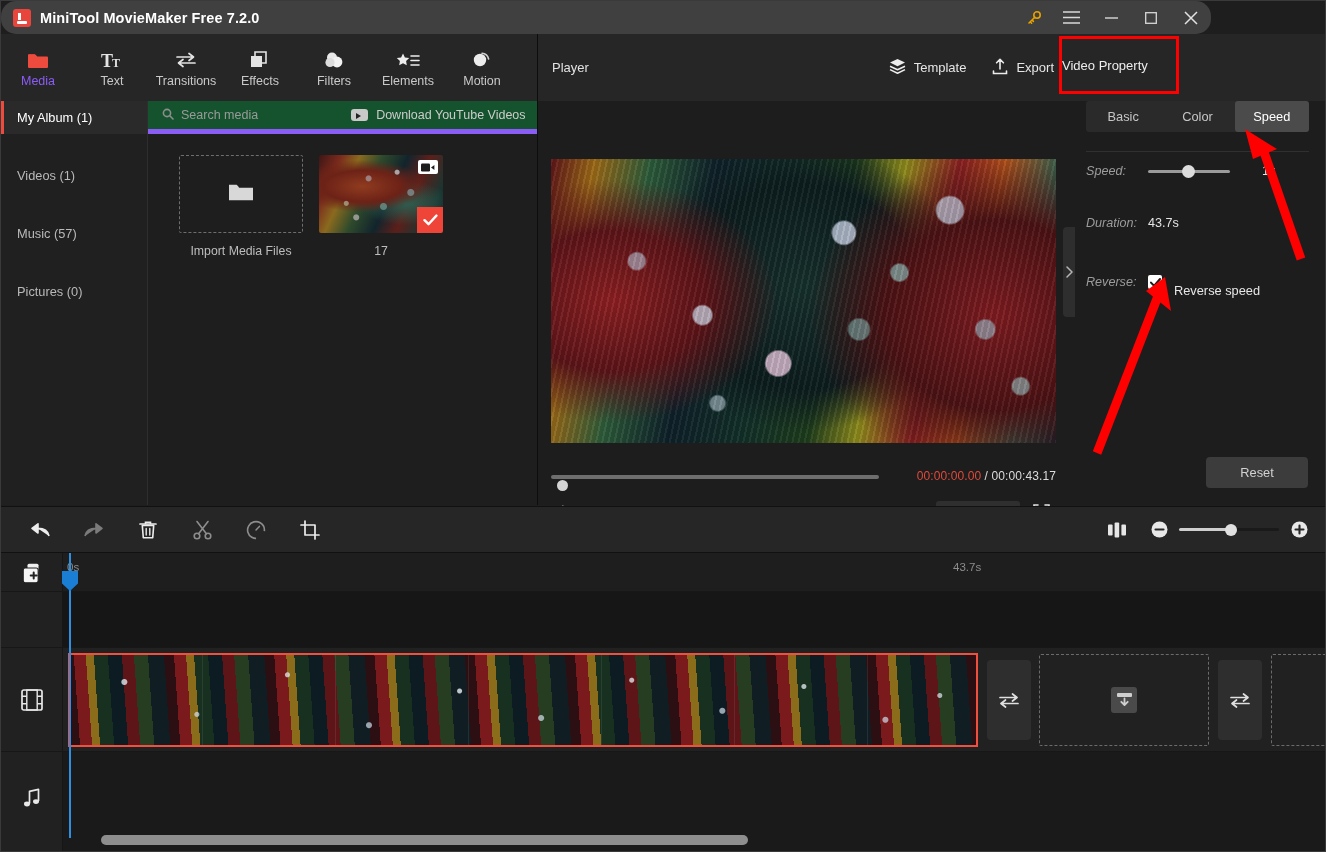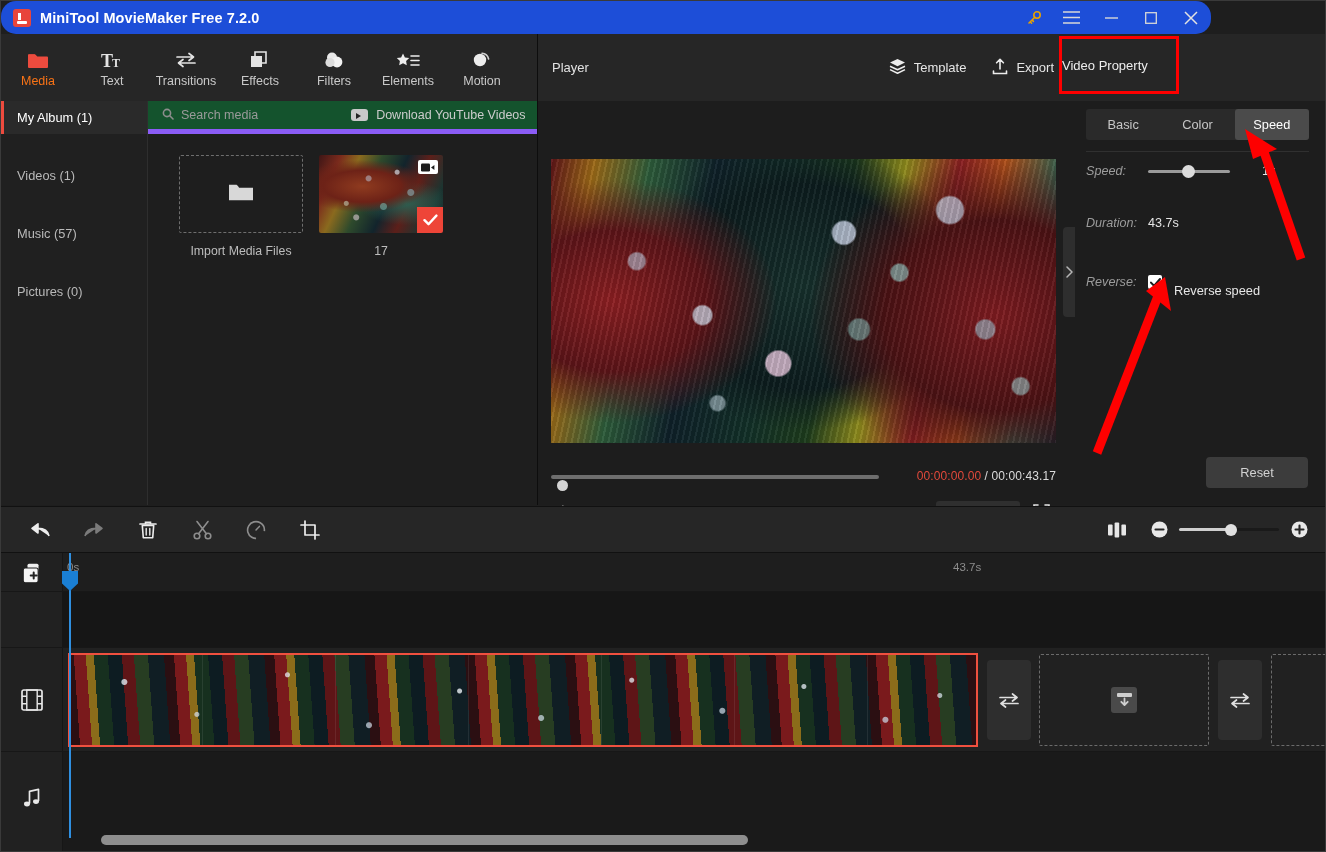--- a/index.html
+++ b/index.html
@@ -15,21 +15,21 @@
     position: relative;
     width: 1326px; height: 852px;
     background: #1e1e1e;
     border: 1px solid #3a3a3a;
     overflow: hidden;
   }
 
   
   .titlebar {
     position: absolute; top: 0; left: 0; width: 1210px; height: 33px;
-    background: #1d4ed8;
+    background: #404040;
     display: flex; align-items: center; border-radius: 15px;
   }
   .tb-logo {
     width: 18px; height: 18px; margin-left: 12px; margin-right: 9px;
     border-radius: 3px;
     background: #e8453c;
     position: relative;
     display: flex; align-items: center; justify-content: center;
   }
   .tb-logo::before {
@@ -56,21 +56,21 @@
     position: absolute; top: 33px; left: 0; width: 536px; height: 67px;
     background: #262626;
     display: flex; align-items: center;
   }
   .nav-item {
     width: 74px; height: 67px;
     display: flex; flex-direction: column; align-items: center; justify-content: center;
     gap: 5px;
     color: #c9c9c9; font-size: 12.5px;
   }
-  .nav-item.active { color: #f97316; }
+  .nav-item.active { color: #8b5cf6; }
   .nav-ico { height: 21px; display: flex; align-items: flex-end; justify-content: center; }
   .nav-ico svg { display: block; }
 
   
   .libside {
     position: absolute; top: 100px; left: 0; width: 147px; height: 404px;
     background: #202020;
     border-right: 1px solid #2e2e2e;
   }
   .lib-item {
@@ -212,21 +212,21 @@
   .prop-head { height: 67px; background: #262626; }
   .vp-tab {
     position: absolute; left: 1058px; top: 35px; width: 120px; height: 58px;
     border: 3px solid #fe0000;
     display: flex; align-items: center; justify-content: flex-start;
     font-size: 13px; color: #ededed;
     z-index: 6;
   }
   .segbar {
     position: absolute; left: 1085px; top: 100px; width: 223px; height: 31px;
-    background: #2a2a2a; border-radius: 3px; display: flex; margin-top: 8px;
+    background: #2a2a2a; border-radius: 3px; display: flex;
   }
   .seg { flex: 1; display: flex; align-items: center; justify-content: center;
     font-size: 12.8px; color: #c6c6c6; border-radius: 3px; }
   .seg.on { background: #4b4b4b; color: #ffffff; }
   .prop-divider { position: absolute; left: 1085px; top: 150px; width: 223px; height: 1px; background: #303030; }
 
   .prow { position: absolute; left: 1085px; display: flex; align-items: center; }
   .plabel { width: 62px; font-size: 12.6px; color: #9c9c9c; font-style: italic; }
   .speed-track { width: 82px; height: 3px; background: #9b9b9b; border-radius: 2px; position: relative; }
   .speed-knob { position: absolute; left: 34px; top: -5px; width: 13px; height: 13px; border-radius: 50%; background: #dcdcdc; }

